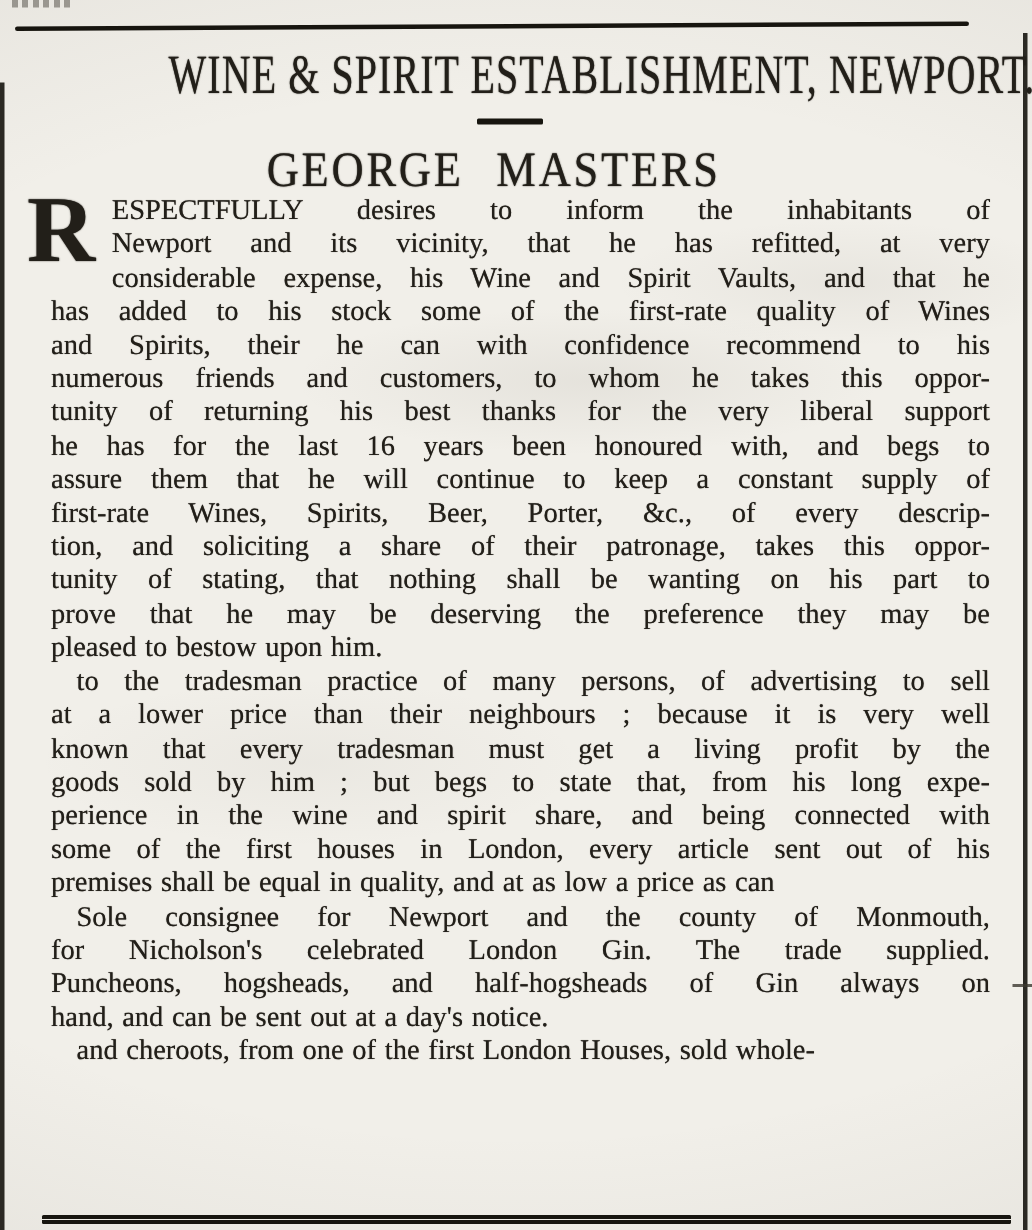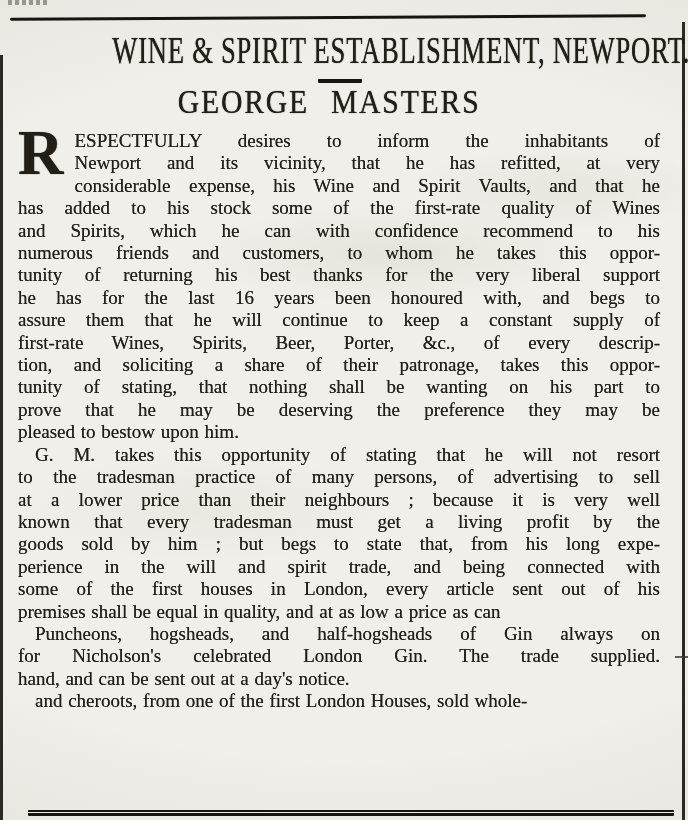--- a/index.html
+++ b/index.html
@@ -78,21 +78,21 @@
     transform-origin: 50% 50%;
     text-shadow: 0 0 1px rgba(25,22,16,0.9);
   }
   .divider-dash {
     position: absolute; top: 79px; left: 318px;
     width: 44px; height: 4px;
     background: #17150f; border-radius: 1px;
   }
   .subheadline {
     position: absolute; top: 84px; left: 0; right: 30px;
-    margin: 0; text-align: center;
+    margin: 12px; text-align: center;
     font-size: 33px; font-weight: 400;
     letter-spacing: 2px; word-spacing: 14px; white-space: nowrap;
   }
   .subheadline .squeeze {
     display: inline-block;
     transform: scaleX(0.9);
     transform-origin: 50% 50%;
     text-shadow: 0 0 1px rgba(25,22,16,0.9);
   }
 
@@ -101,20 +101,21 @@
     position: absolute; top: 130px; left: 18px;
     width: 642px;
     font-size: 19px; line-height: 22.4px;
     word-spacing: 1px;
   }
   .para { margin: 0; }
   .line {
     text-align: justify;
     text-align-last: justify;
     text-justify: inter-word;
+    margin-left: 16px;
   }
   .lines .line:last-child { text-align-last: left; }
   .indent-first .line:first-child { text-indent: 17px; }
   .dropcap {
     float: left;
     font-weight: 700;
     font-size: 63px; line-height: 44px;
     height: 45px;
     margin: 1px 9px 0 0; padding-right: 2px;
     text-shadow: 0 0 1px rgba(25,22,16,0.9);
@@ -139,50 +140,50 @@
 
   <div class="textcol">
 
     <div class="para">
       <span class="dropcap">R</span>
       <div class="lines">
           <div class="line">ESPECTFULLY desires to inform the inhabitants of</div>
           <div class="line">Newport and its vicinity, that he has refitted, at very</div>
           <div class="line">considerable expense, his Wine and Spirit Vaults, and that he</div>
           <div class="line">has added to his stock some of the first-rate quality of Wines</div>
-          <div class="line">and Spirits, which he can with confidence recommend to his</div>
+          <div class="line">and Spirits, their he can with confidence recommend to his</div>
           <div class="line">numerous friends and customers, to whom he takes this oppor-</div>
           <div class="line">tunity of returning his best thanks for the very liberal support</div>
           <div class="line">he has for the last 16 years been honoured with, and begs to</div>
           <div class="line">assure them that he will continue to keep a constant supply of</div>
           <div class="line">first-rate Wines, Spirits, Beer, Porter, &amp;c., of every descrip-</div>
           <div class="line">tion, and soliciting a share of their patronage, takes this oppor-</div>
           <div class="line">tunity of stating, that nothing shall be wanting on his part to</div>
           <div class="line">prove that he may be deserving the preference they may be</div>
           <div class="line">pleased to bestow upon him.</div>
         </div>
     </div>
 
     <div class="para">
       <div class="lines indent-first">
-          <div class="line">G. M. takes this opportunity of stating that he will not resort</div>
           <div class="line">to the tradesman practice of many persons, of advertising to sell</div>
           <div class="line">at a lower price than their neighbours ; because it is very well</div>
           <div class="line">known that every tradesman must get a living profit by the</div>
           <div class="line">goods sold by him ; but begs to state that, from his long expe-</div>
-          <div class="line">perience in the will and spirit trade, and being connected with</div>
+          <div class="line">perience in the wine and spirit share, and being connected with</div>
           <div class="line">some of the first houses in London, every article sent out of his</div>
           <div class="line">premises shall be equal in quality, and at as low a price as can</div>
         </div>
     </div>
 
     <div class="para">
       <div class="lines indent-first">
+          <div class="line">Sole consignee for Newport and the county of Monmouth,</div>
+          <div class="line">for Nicholson's celebrated London Gin.  The trade supplied.</div>
           <div class="line">Puncheons, hogsheads, and half-hogsheads of Gin always on</div>
-          <div class="line">for Nicholson's celebrated London Gin.  The trade supplied.</div>
           <div class="line">hand, and can be sent out at a day's notice.</div>
         </div>
     </div>
 
     <div class="para">
       <div class="lines indent-first">
           <div class="line">and cheroots, from one of the first London Houses, sold whole-</div>
         </div>
     </div>
 

